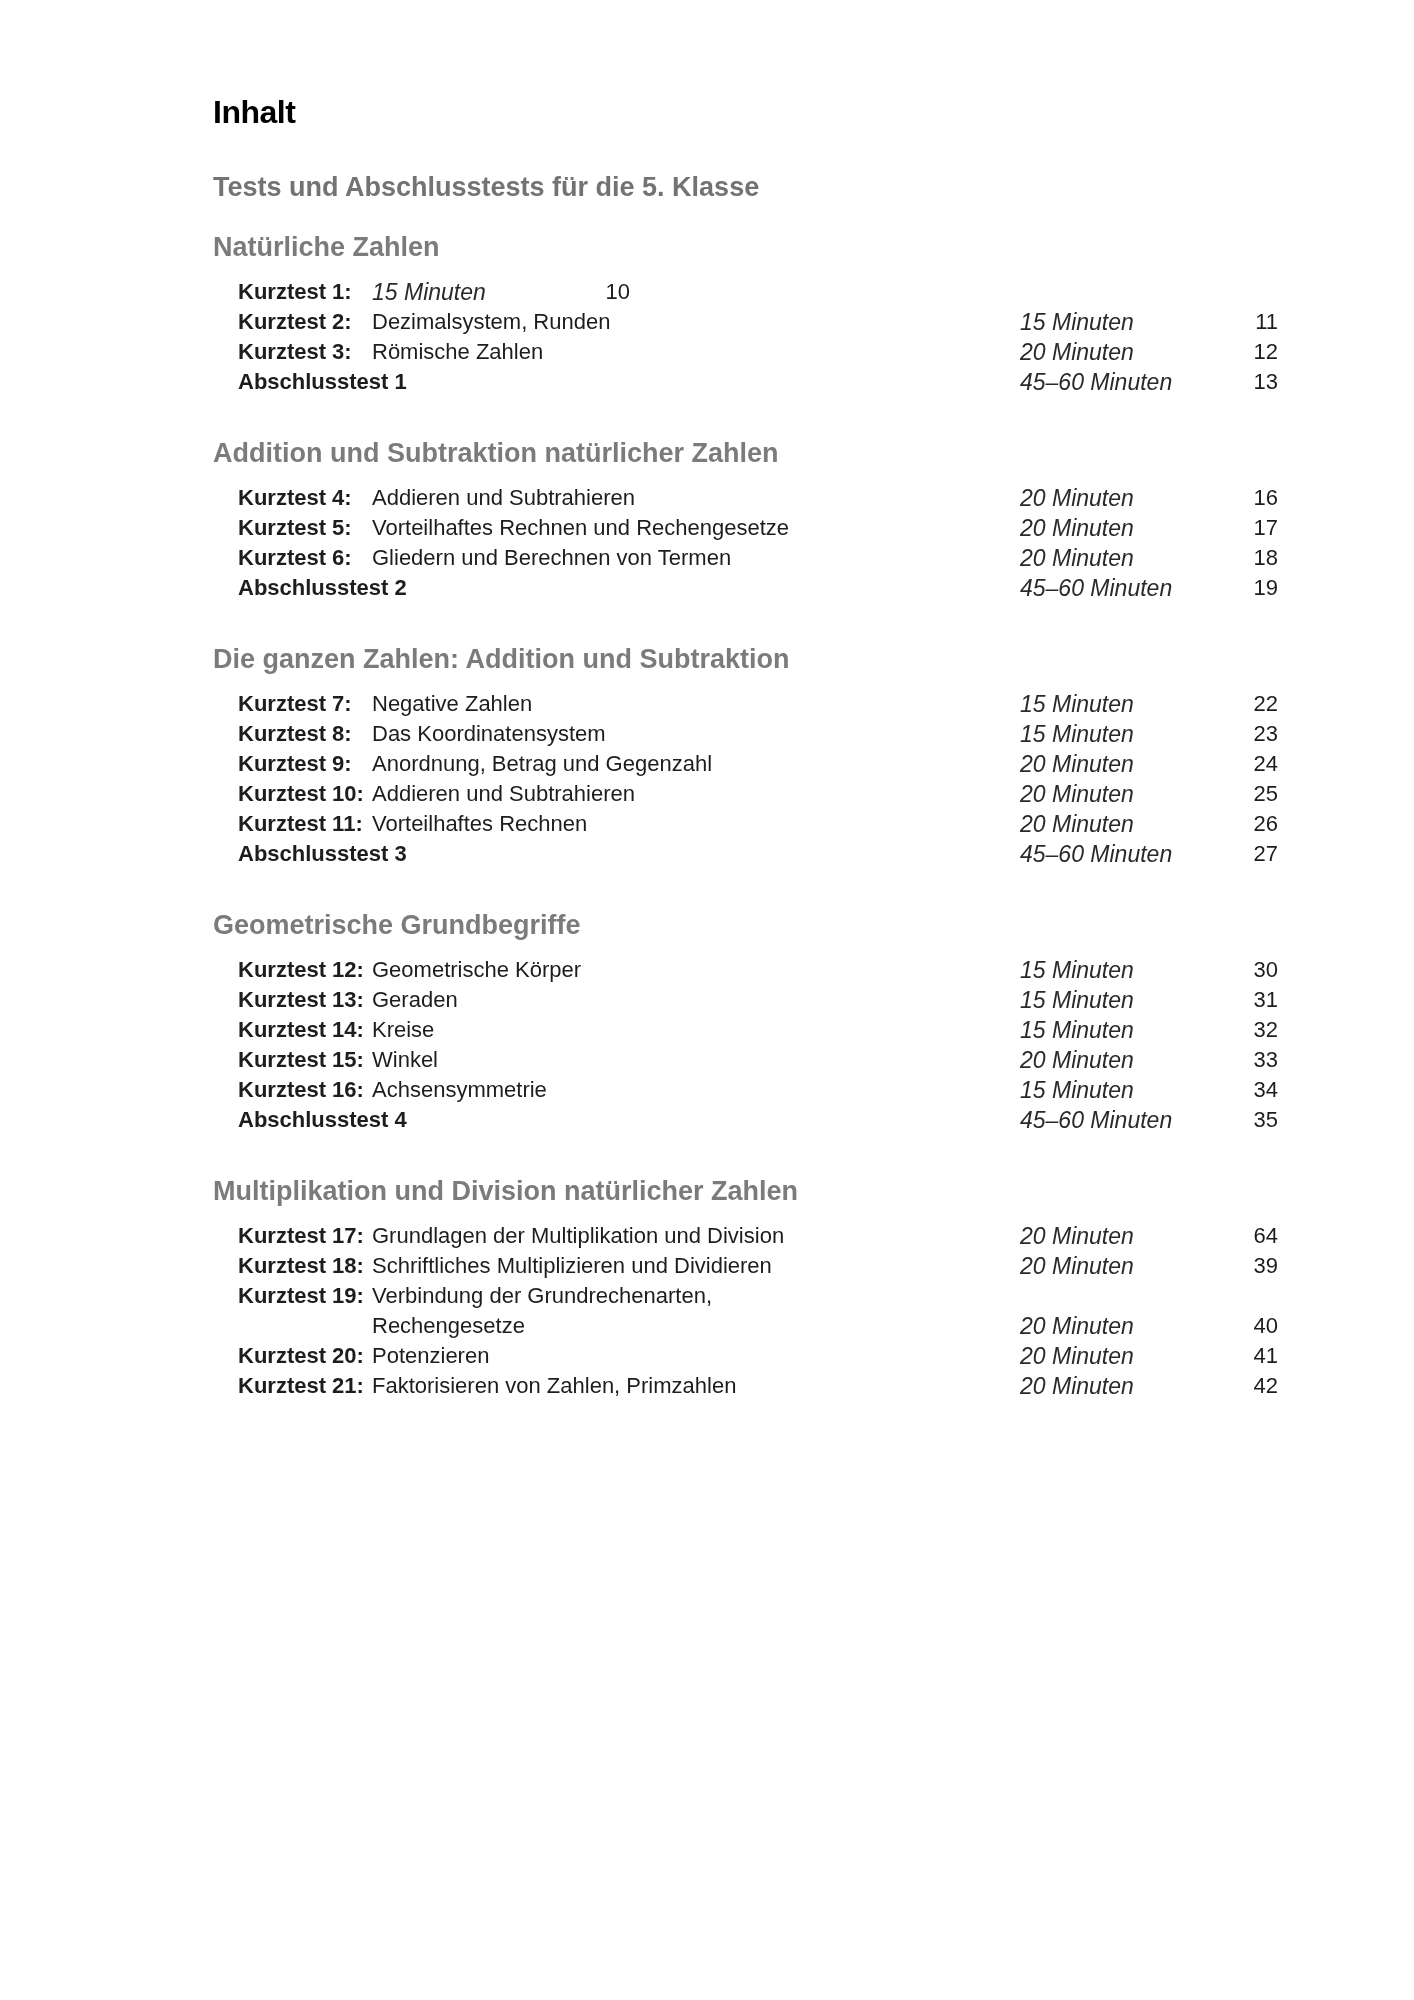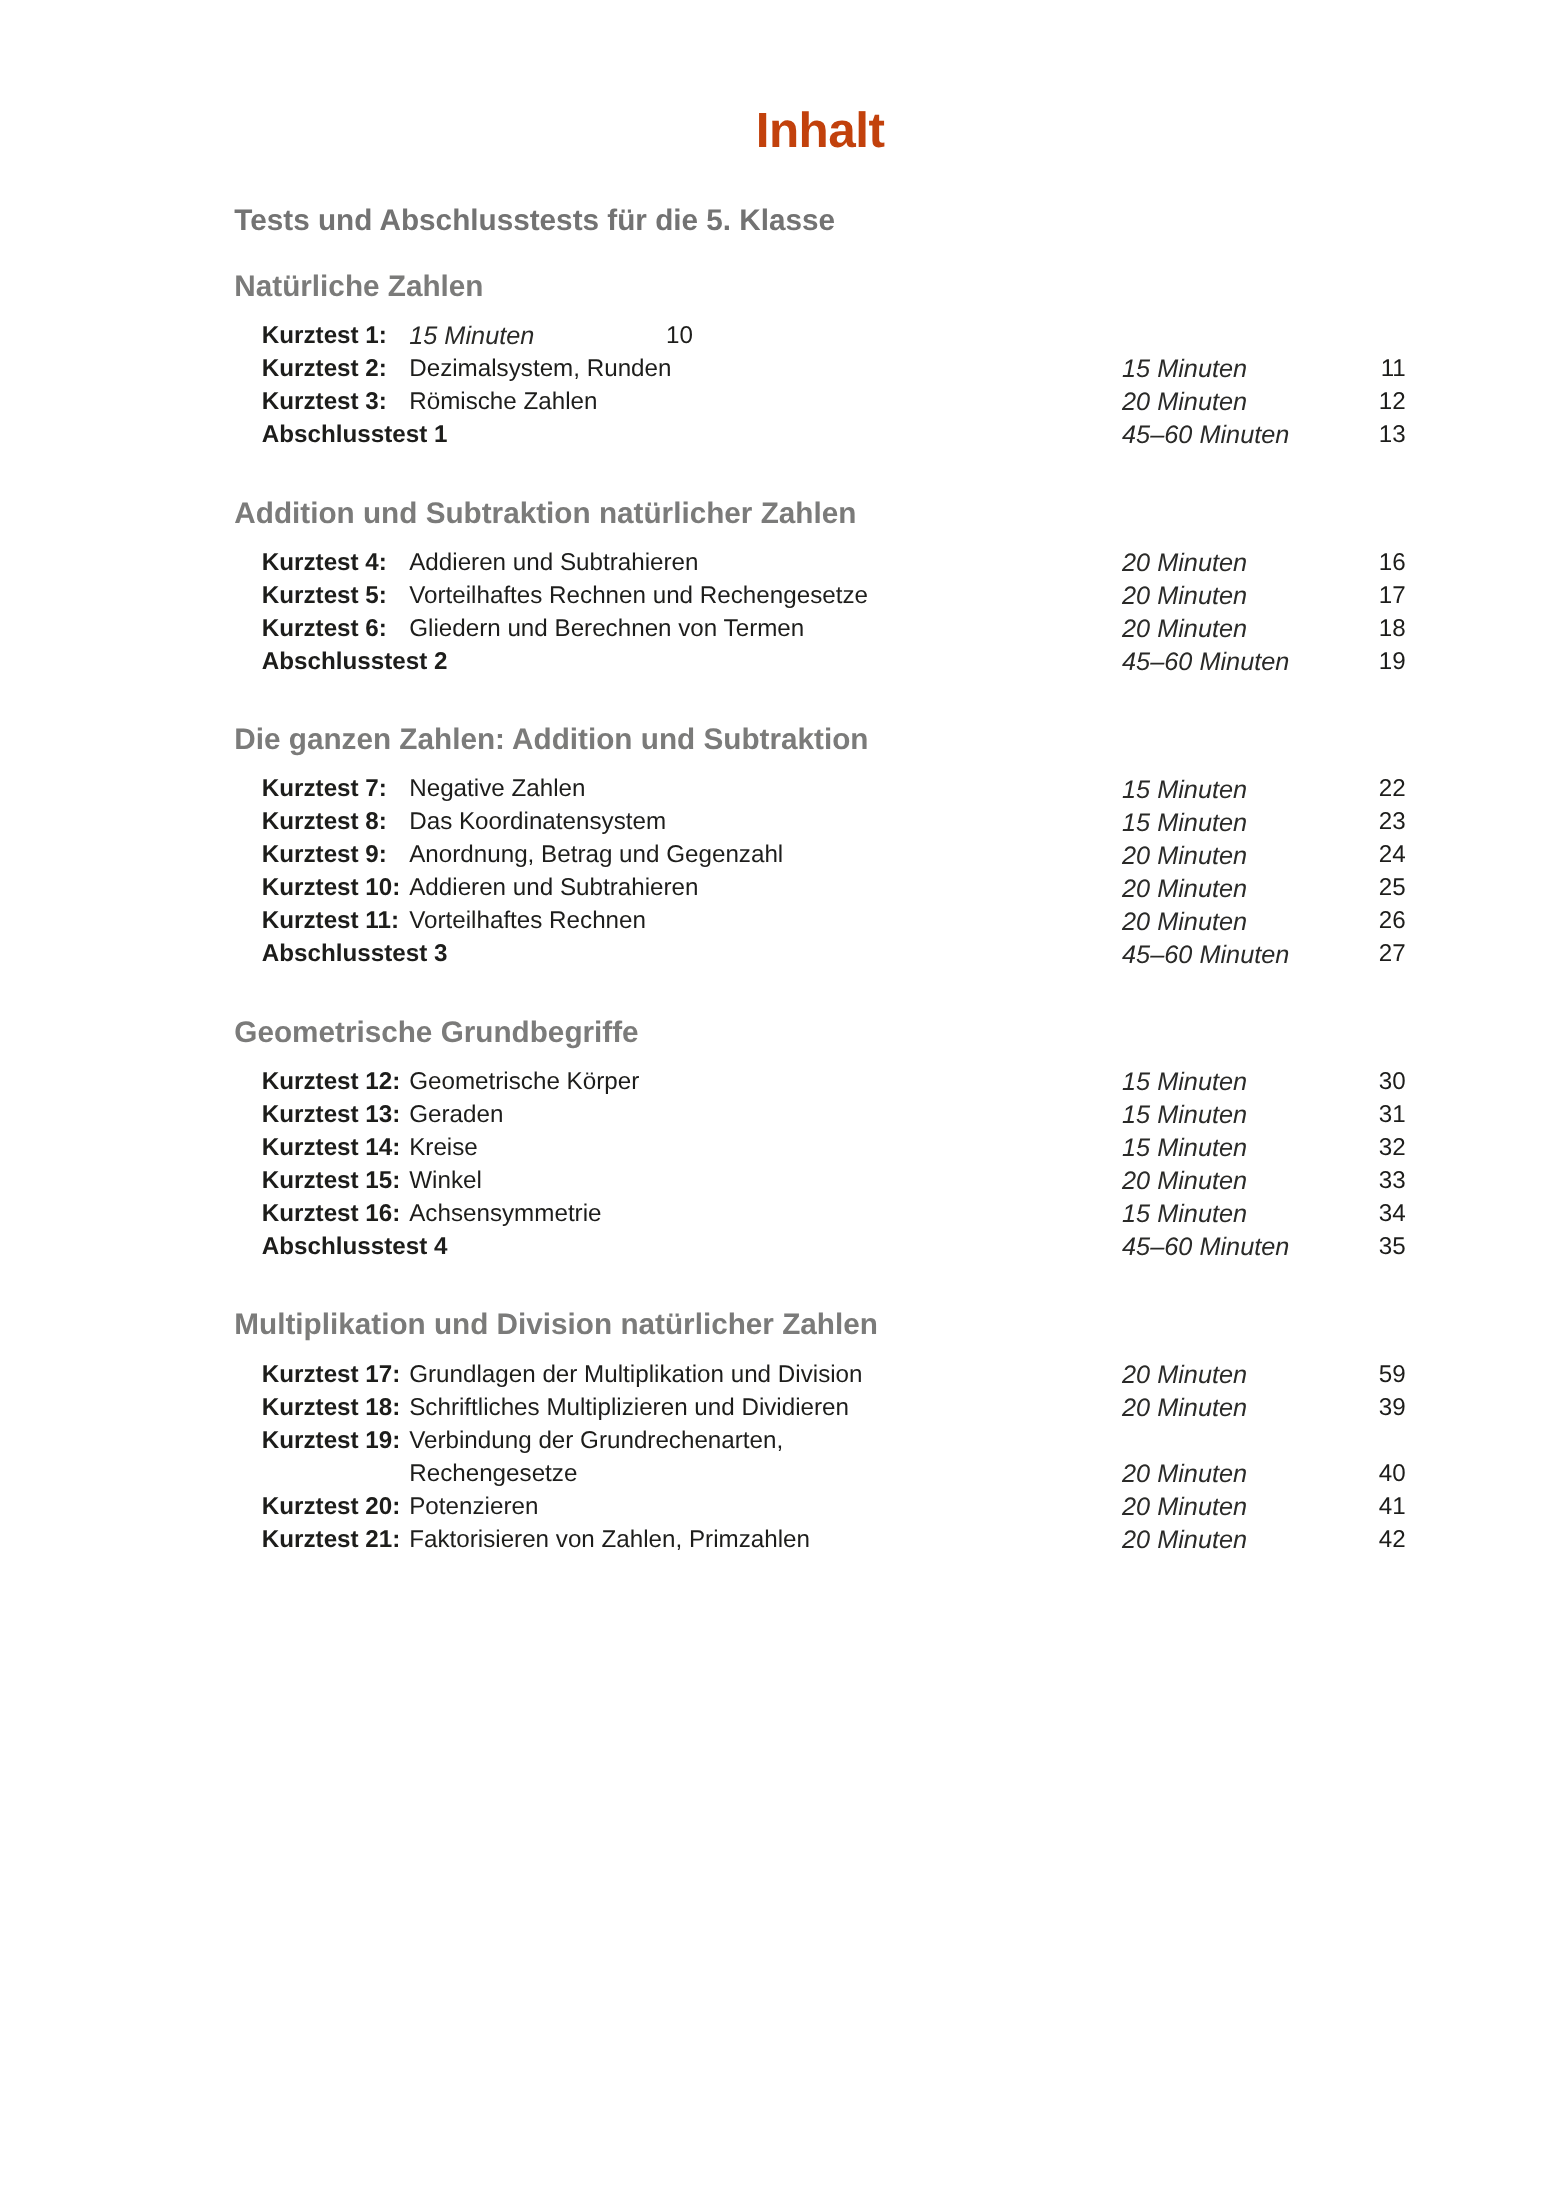--- a/index.html
+++ b/index.html
@@ -12,26 +12,25 @@
     font-family: "Liberation Sans", sans-serif;
     color: #1d1d1b;
   }
   .content {
     position: absolute;
     left: 213px;
     top: 96px;
     width: 1065px;
   }
   .doc-title {
-    font-size: 45px;
+    font-size: 32px;
     font-weight: 700;
     line-height: 1;
     letter-spacing: -0.5px;
-    color: #c2410c;
-    text-align: center;
+    color: #000000;
   }
   .doc-subtitle {
     margin-top: 46px;
     font-size: 27px;
     font-weight: 700;
     line-height: 1;
     color: #737373;
   }
   .section { margin-top: 40px; }
   .section:first-child { margin-top: 30px; }
@@ -243,21 +242,21 @@
 </div>
   </div>
 
   <div class="section">
     <div class="section-heading">Multiplikation und Division natürlicher Zahlen</div>
     <div class="rows">
   <div class="row">
     <div class="row-label">Kurztest 17:</div>
     <div class="row-title">Grundlagen der Multiplikation und Division</div>
     <div class="row-minutes">20 Minuten</div>
-    <div class="row-page">59</div>
+    <div class="row-page">64</div>
   </div>
 
   <div class="row">
     <div class="row-label">Kurztest 18:</div>
     <div class="row-title">Schriftliches Multiplizieren und Dividieren</div>
     <div class="row-minutes">20 Minuten</div>
     <div class="row-page">39</div>
   </div>
 
   <div class="row">

